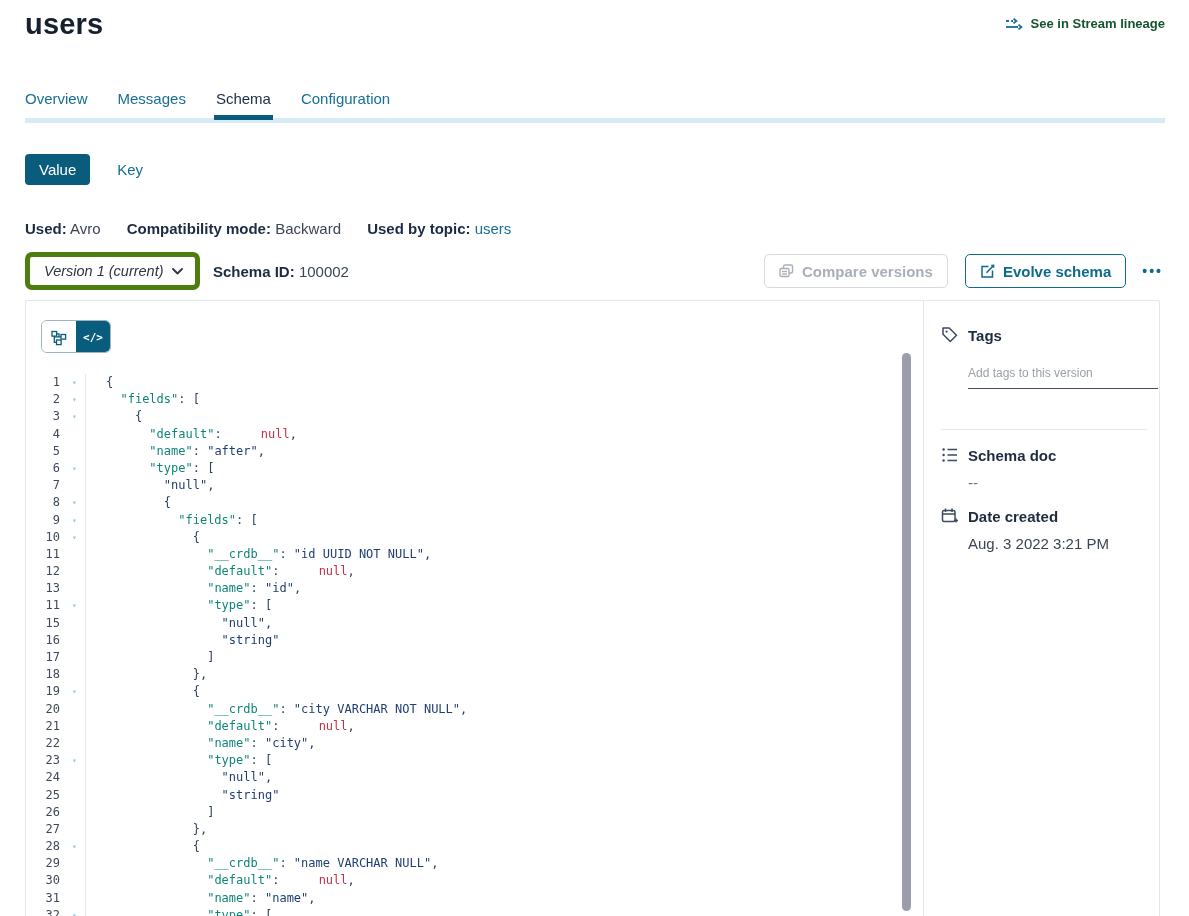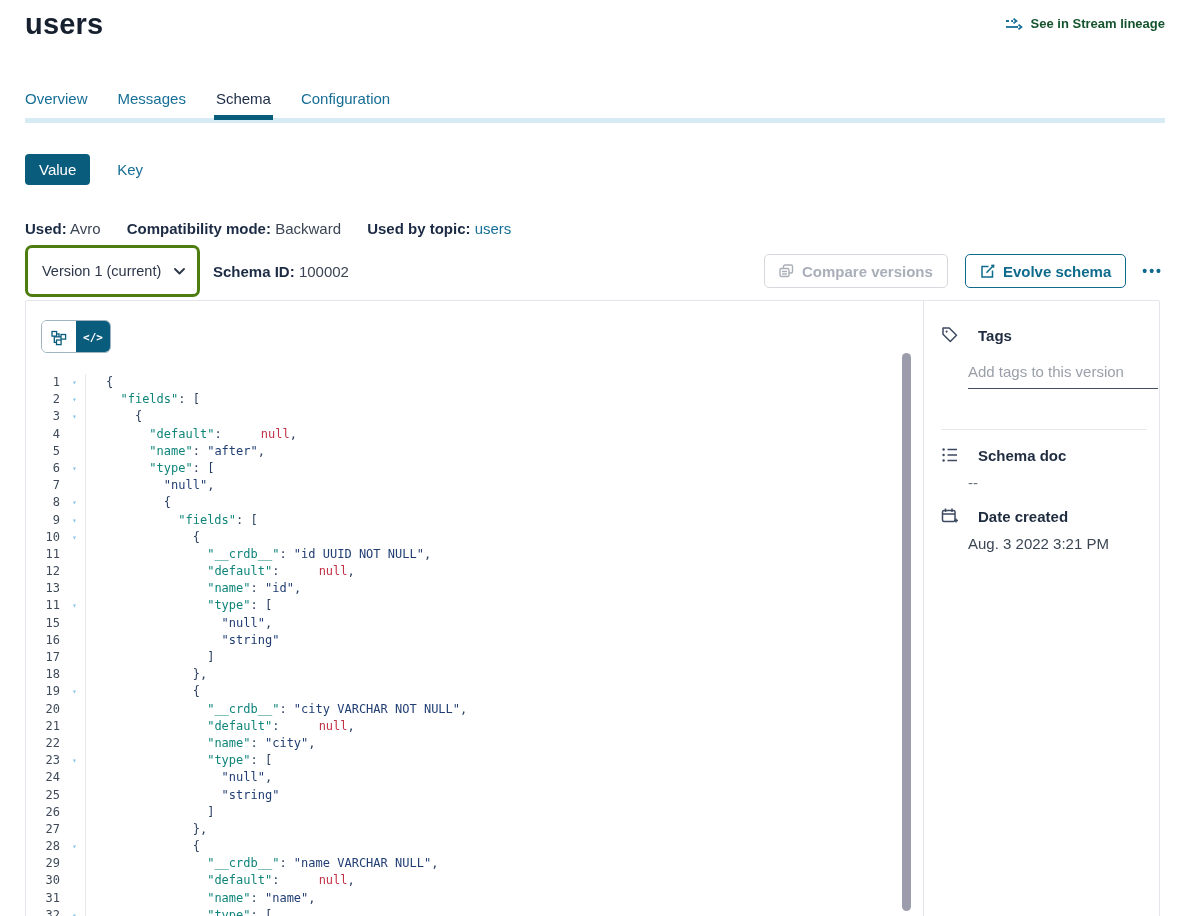--- a/index.html
+++ b/index.html
@@ -48,23 +48,23 @@
   }
   .key-link { color: #176e96; font-size: 15px; margin-left: 27px; cursor: pointer; }
   
   .meta-row { position: absolute; left: 25px; top: 220px; font-size: 15px; color: #3b4554; }
   .meta-row b { color: #1c2b44; font-weight: 700; }
   .meta-item { margin-right: 22px; }
   .meta-link { color: #176e96; cursor: pointer; }
   
   .version-row { position: absolute; left: 25px; right: 24px; top: 253px; height: 36px; display: flex; align-items: center; }
   .version-select {
-    width: 175px; height: 52px; border: 3px solid #4d7c0f; border-radius: 7px;
+    width: 175px; height: 38px; border: 5px solid #4d7c0f; border-radius: 7px;
     display: flex; align-items: center; justify-content: space-between;
-    padding: 0 12px 0 14px; font-size: 14.5px; color: #2c3648; cursor: pointer; background:#fff;
+    padding: 0 12px 0 14px; font-size: 14.5px; color: #2c3648; cursor: pointer; background:#fff;font-style:italic;
   }
   .schema-id { margin-left: 13px; font-size: 15px; }
   .schema-id b { color: #1c2b44; }
   .version-actions { margin-left: auto; display: flex; align-items: center; }
   .btn {
     display: flex; align-items: center; gap: 8px; height: 34px; border-radius: 5px;
     padding: 0 14px; font-size: 15px; font-weight: 600; background: #fff; cursor: pointer;
     font-family: "Liberation Sans", sans-serif;
   }
   .btn-disabled { border: 1px solid #d5d8dc; color: #a9afb8; cursor: default; }
@@ -92,25 +92,25 @@
   .tk-s { color: #203e73; }
   .tk-x { color: #c13246; padding-left: 32px; }
   .tk-p { color: #2a3f5f; }
   .scrollbar-thumb {
     position: absolute; right: 12px; top: 52px; width: 9px; height: 558px;
     background: #9b9dad; border-radius: 5px; cursor: pointer;
   }
   .v-divider { position: absolute; left: 897px; top: 0; bottom: 0; width: 1px; background: #e3e6ea; }
   
   .sidebar { position: absolute; left: 915px; top: 0; width: 218px; padding-top: 25px; }
-  .sb-head { display: flex; align-items: center; gap: 19px; }
+  .sb-head { display: flex; align-items: center; gap: 9px; }
   .sb-head .sb-title { font-size: 15px; font-weight: 700; color: #1f2b3f; }
   .tags-input-wrap { margin: 19px 0 0 27px; width: 190px; border-bottom: 1px solid #444e63; padding-bottom: 7px; }
   .tags-input {
-    border: none; outline: none; width: 100%; font-size: 15px; color: #a16207;
+    border: none; outline: none; width: 100%; font-size: 12px; color: #a16207;
     font-family: "Liberation Sans", sans-serif;
   }
   .tags-input::placeholder { color: #9aa0aa; }
   .sb-divider { margin-top: 40px; width: 206px; height: 1px; background: #e6e8ec; }
   .sb-section { margin-top: 16px; }
   .sb-value { margin: 10px 0 0 27px; font-size: 15px; color: #3b4554; }
   .sb-value.muted { color: #6b7380; }
   svg { display: block; }
 </style>
 </head>

